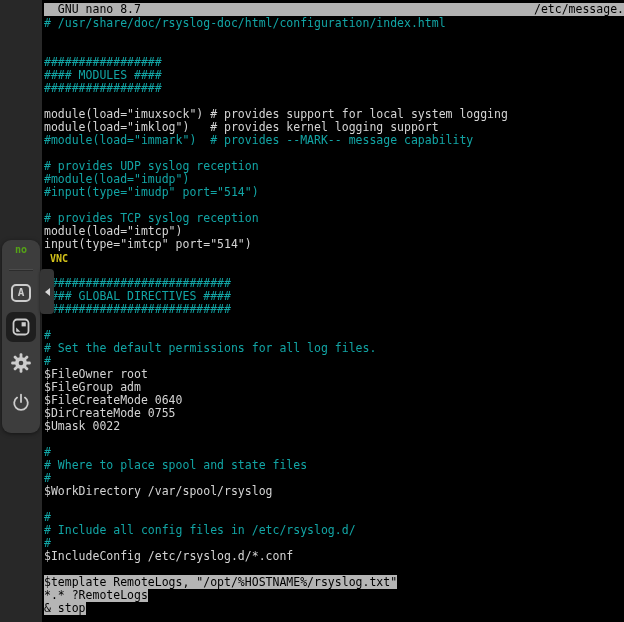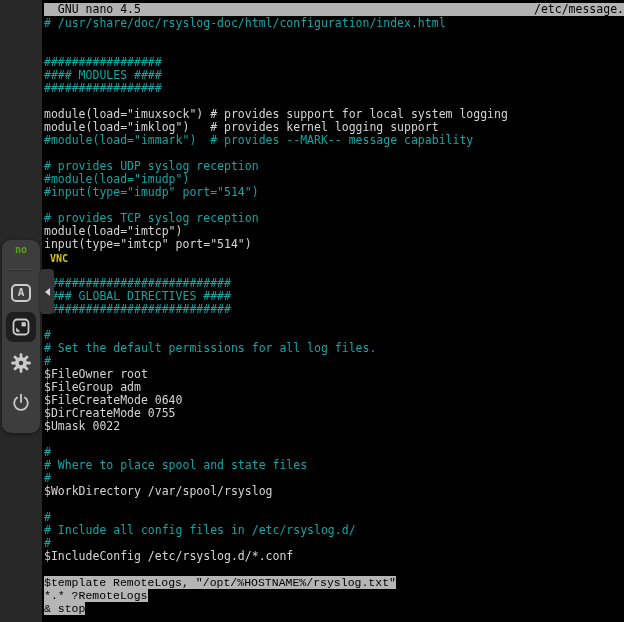--- a/index.html
+++ b/index.html
@@ -19,21 +19,21 @@
             background:var(--terminal-bg);}
   .titlebar{position:absolute;left:2px;top:3px;right:0;height:13px;
             background:var(--titlebar-bg);color:var(--titlebar-text);
             font-size:11.5px;line-height:13px;display:flex;
             justify-content:space-between;white-space:pre;overflow:hidden;}
   .editor{position:absolute;left:2px;top:17px;right:0;bottom:0;
           font-size:11.5px;line-height:13px;overflow:hidden;}
   .ln{height:13px;white-space:pre;}
   .c-comment{color:var(--comment);}
   .c-text{color:var(--text);}
-  .c-sel{background:var(--selection-bg);color:var(--selection-text);font-family:Liberation Mono, monospace;}
+  .c-sel{background:var(--selection-bg);color:var(--selection-text);}
 
   
   .vnc-panel{position:absolute;left:2px;top:240px;width:38px;height:193px;
              background:var(--panel-bg);border-radius:9px;
              box-shadow:0 1px 4px rgba(0,0,0,.5);}
   .vnc-logo{position:absolute;top:5px;left:0;width:100%;text-align:center;
             font-weight:bold;font-size:10px;line-height:9px;letter-spacing:0;}
   .logo-no{display:block;color:var(--logo-green);}
   .logo-vnc{display:block;color:var(--logo-yellow);padding-left:48px;}
   .vnc-divider{position:absolute;top:29px;left:7px;right:7px;height:0;
@@ -50,21 +50,21 @@
           background:#353535;border-radius:4px;box-shadow:0 1px 3px rgba(0,0,0,.5);
           display:flex;align-items:center;justify-content:center;cursor:pointer;}
   .tri-left{width:0;height:0;border-top:4px solid transparent;
             border-bottom:4px solid transparent;border-right:5px solid #d8d8d8;}
 </style>
 </head>
 <body>
 
 <div class="terminal">
   <div class="titlebar">
-    <span>  GNU nano 4.5</span>
+    <span>  GNU nano 8.7</span>
     <span>/etc/message.</span>
   </div>
   <pre class="editor" id="editor"><div class="ln"><span class="c-comment"># /usr/share/doc/rsyslog-doc/html/configuration/index.html</span></div><div class="ln"><span class="c-text"></span></div><div class="ln"><span class="c-text"></span></div><div class="ln"><span class="c-comment">#################</span></div><div class="ln"><span class="c-comment">#### MODULES ####</span></div><div class="ln"><span class="c-comment">#################</span></div><div class="ln"><span class="c-text"></span></div><div class="ln"><span class="c-text">module(load="imuxsock") # provides support for local system logging</span></div><div class="ln"><span class="c-text">module(load="imklog")   # provides kernel logging support</span></div><div class="ln"><span class="c-comment">#module(load="immark")  # provides --MARK-- message capability</span></div><div class="ln"><span class="c-text"></span></div><div class="ln"><span class="c-comment"># provides UDP syslog reception</span></div><div class="ln"><span class="c-comment">#module(load="imudp")</span></div><div class="ln"><span class="c-comment">#input(type="imudp" port="514")</span></div><div class="ln"><span class="c-text"></span></div><div class="ln"><span class="c-comment"># provides TCP syslog reception</span></div><div class="ln"><span class="c-text">module(load="imtcp")</span></div><div class="ln"><span class="c-text">input(type="imtcp" port="514")</span></div><div class="ln"><span class="c-text"></span></div><div class="ln"><span class="c-text"></span></div><div class="ln"><span class="c-comment">###########################</span></div><div class="ln"><span class="c-comment">#### GLOBAL DIRECTIVES ####</span></div><div class="ln"><span class="c-comment">###########################</span></div><div class="ln"><span class="c-text"></span></div><div class="ln"><span class="c-comment">#</span></div><div class="ln"><span class="c-comment"># Set the default permissions for all log files.</span></div><div class="ln"><span class="c-comment">#</span></div><div class="ln"><span class="c-text">$FileOwner root</span></div><div class="ln"><span class="c-text">$FileGroup adm</span></div><div class="ln"><span class="c-text">$FileCreateMode 0640</span></div><div class="ln"><span class="c-text">$DirCreateMode 0755</span></div><div class="ln"><span class="c-text">$Umask 0022</span></div><div class="ln"><span class="c-text"></span></div><div class="ln"><span class="c-comment">#</span></div><div class="ln"><span class="c-comment"># Where to place spool and state files</span></div><div class="ln"><span class="c-comment">#</span></div><div class="ln"><span class="c-text">$WorkDirectory /var/spool/rsyslog</span></div><div class="ln"><span class="c-text"></span></div><div class="ln"><span class="c-comment">#</span></div><div class="ln"><span class="c-comment"># Include all config files in /etc/rsyslog.d/</span></div><div class="ln"><span class="c-comment">#</span></div><div class="ln"><span class="c-text">$IncludeConfig /etc/rsyslog.d/*.conf</span></div><div class="ln"><span class="c-text"></span></div><div class="ln"><span class="c-sel">$template RemoteLogs, "/opt/%HOSTNAME%/rsyslog.txt"</span></div><div class="ln"><span class="c-sel">*.* ?RemoteLogs</span></div><div class="ln"><span class="c-sel">&amp; stop</span></div></pre>
 </div>
 
 <div class="vnc-panel">
   <div class="vnc-logo">
     <span class="logo-no">no</span>
     <span class="logo-vnc">VNC</span>
   </div>

